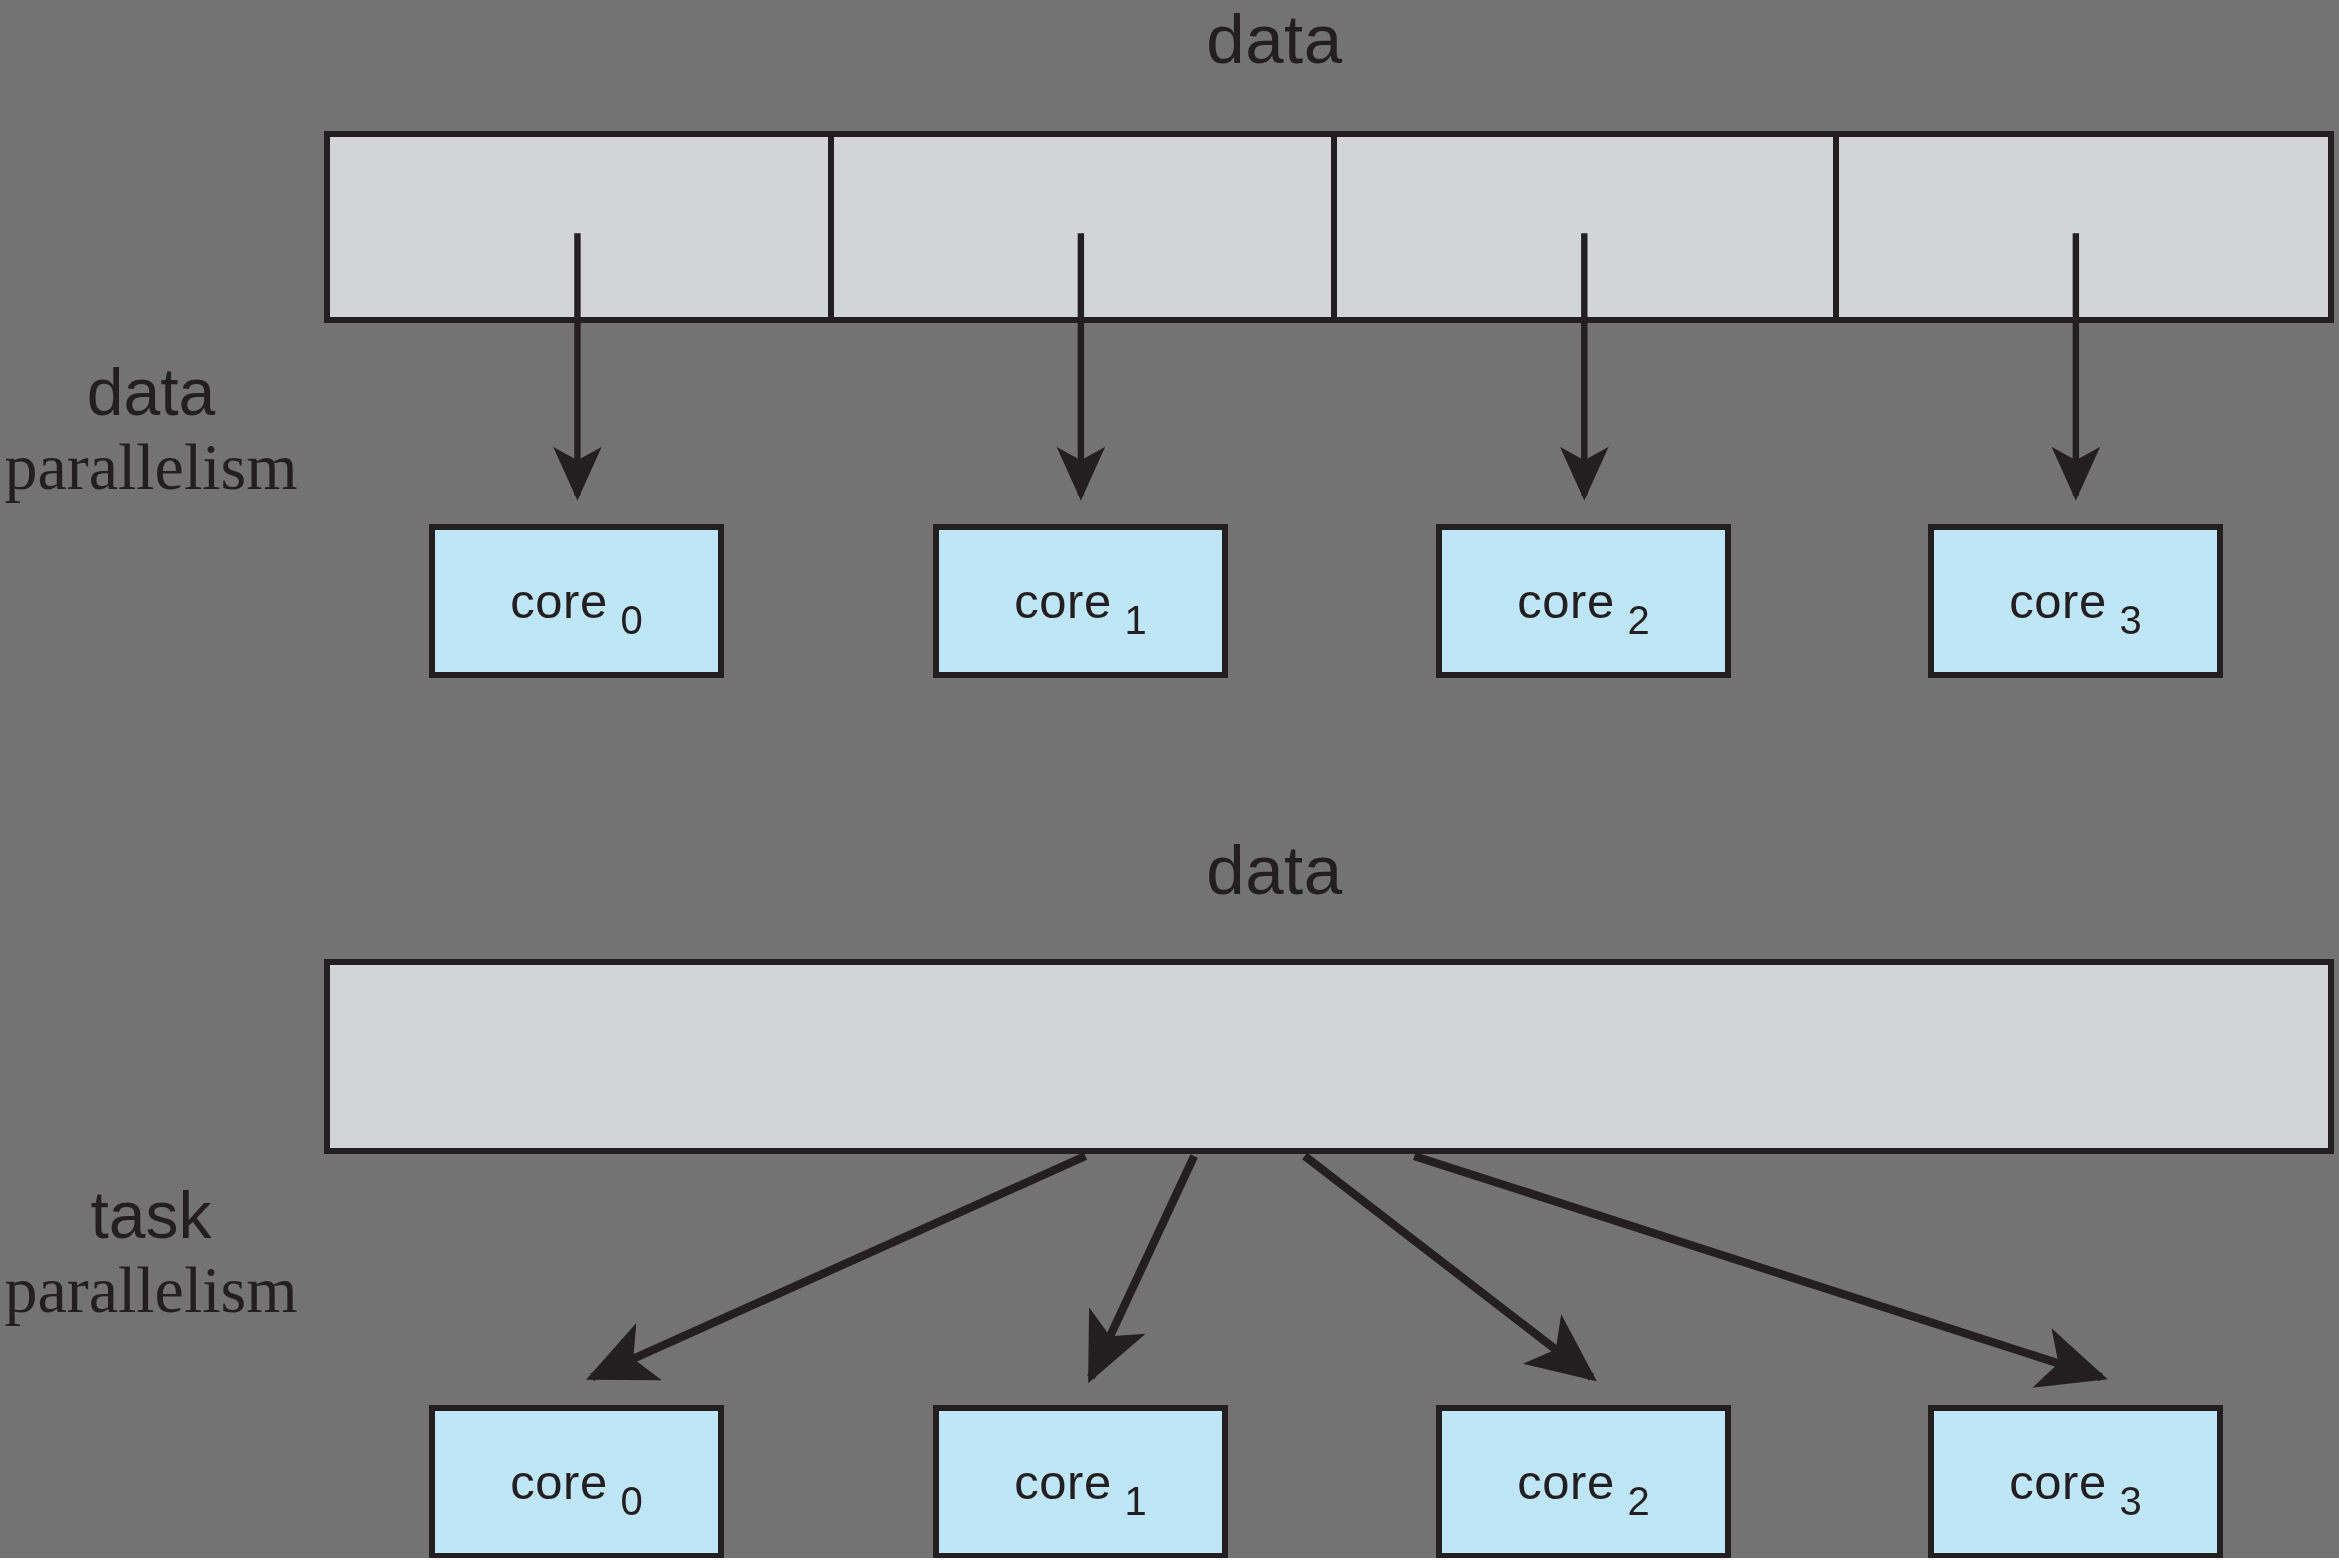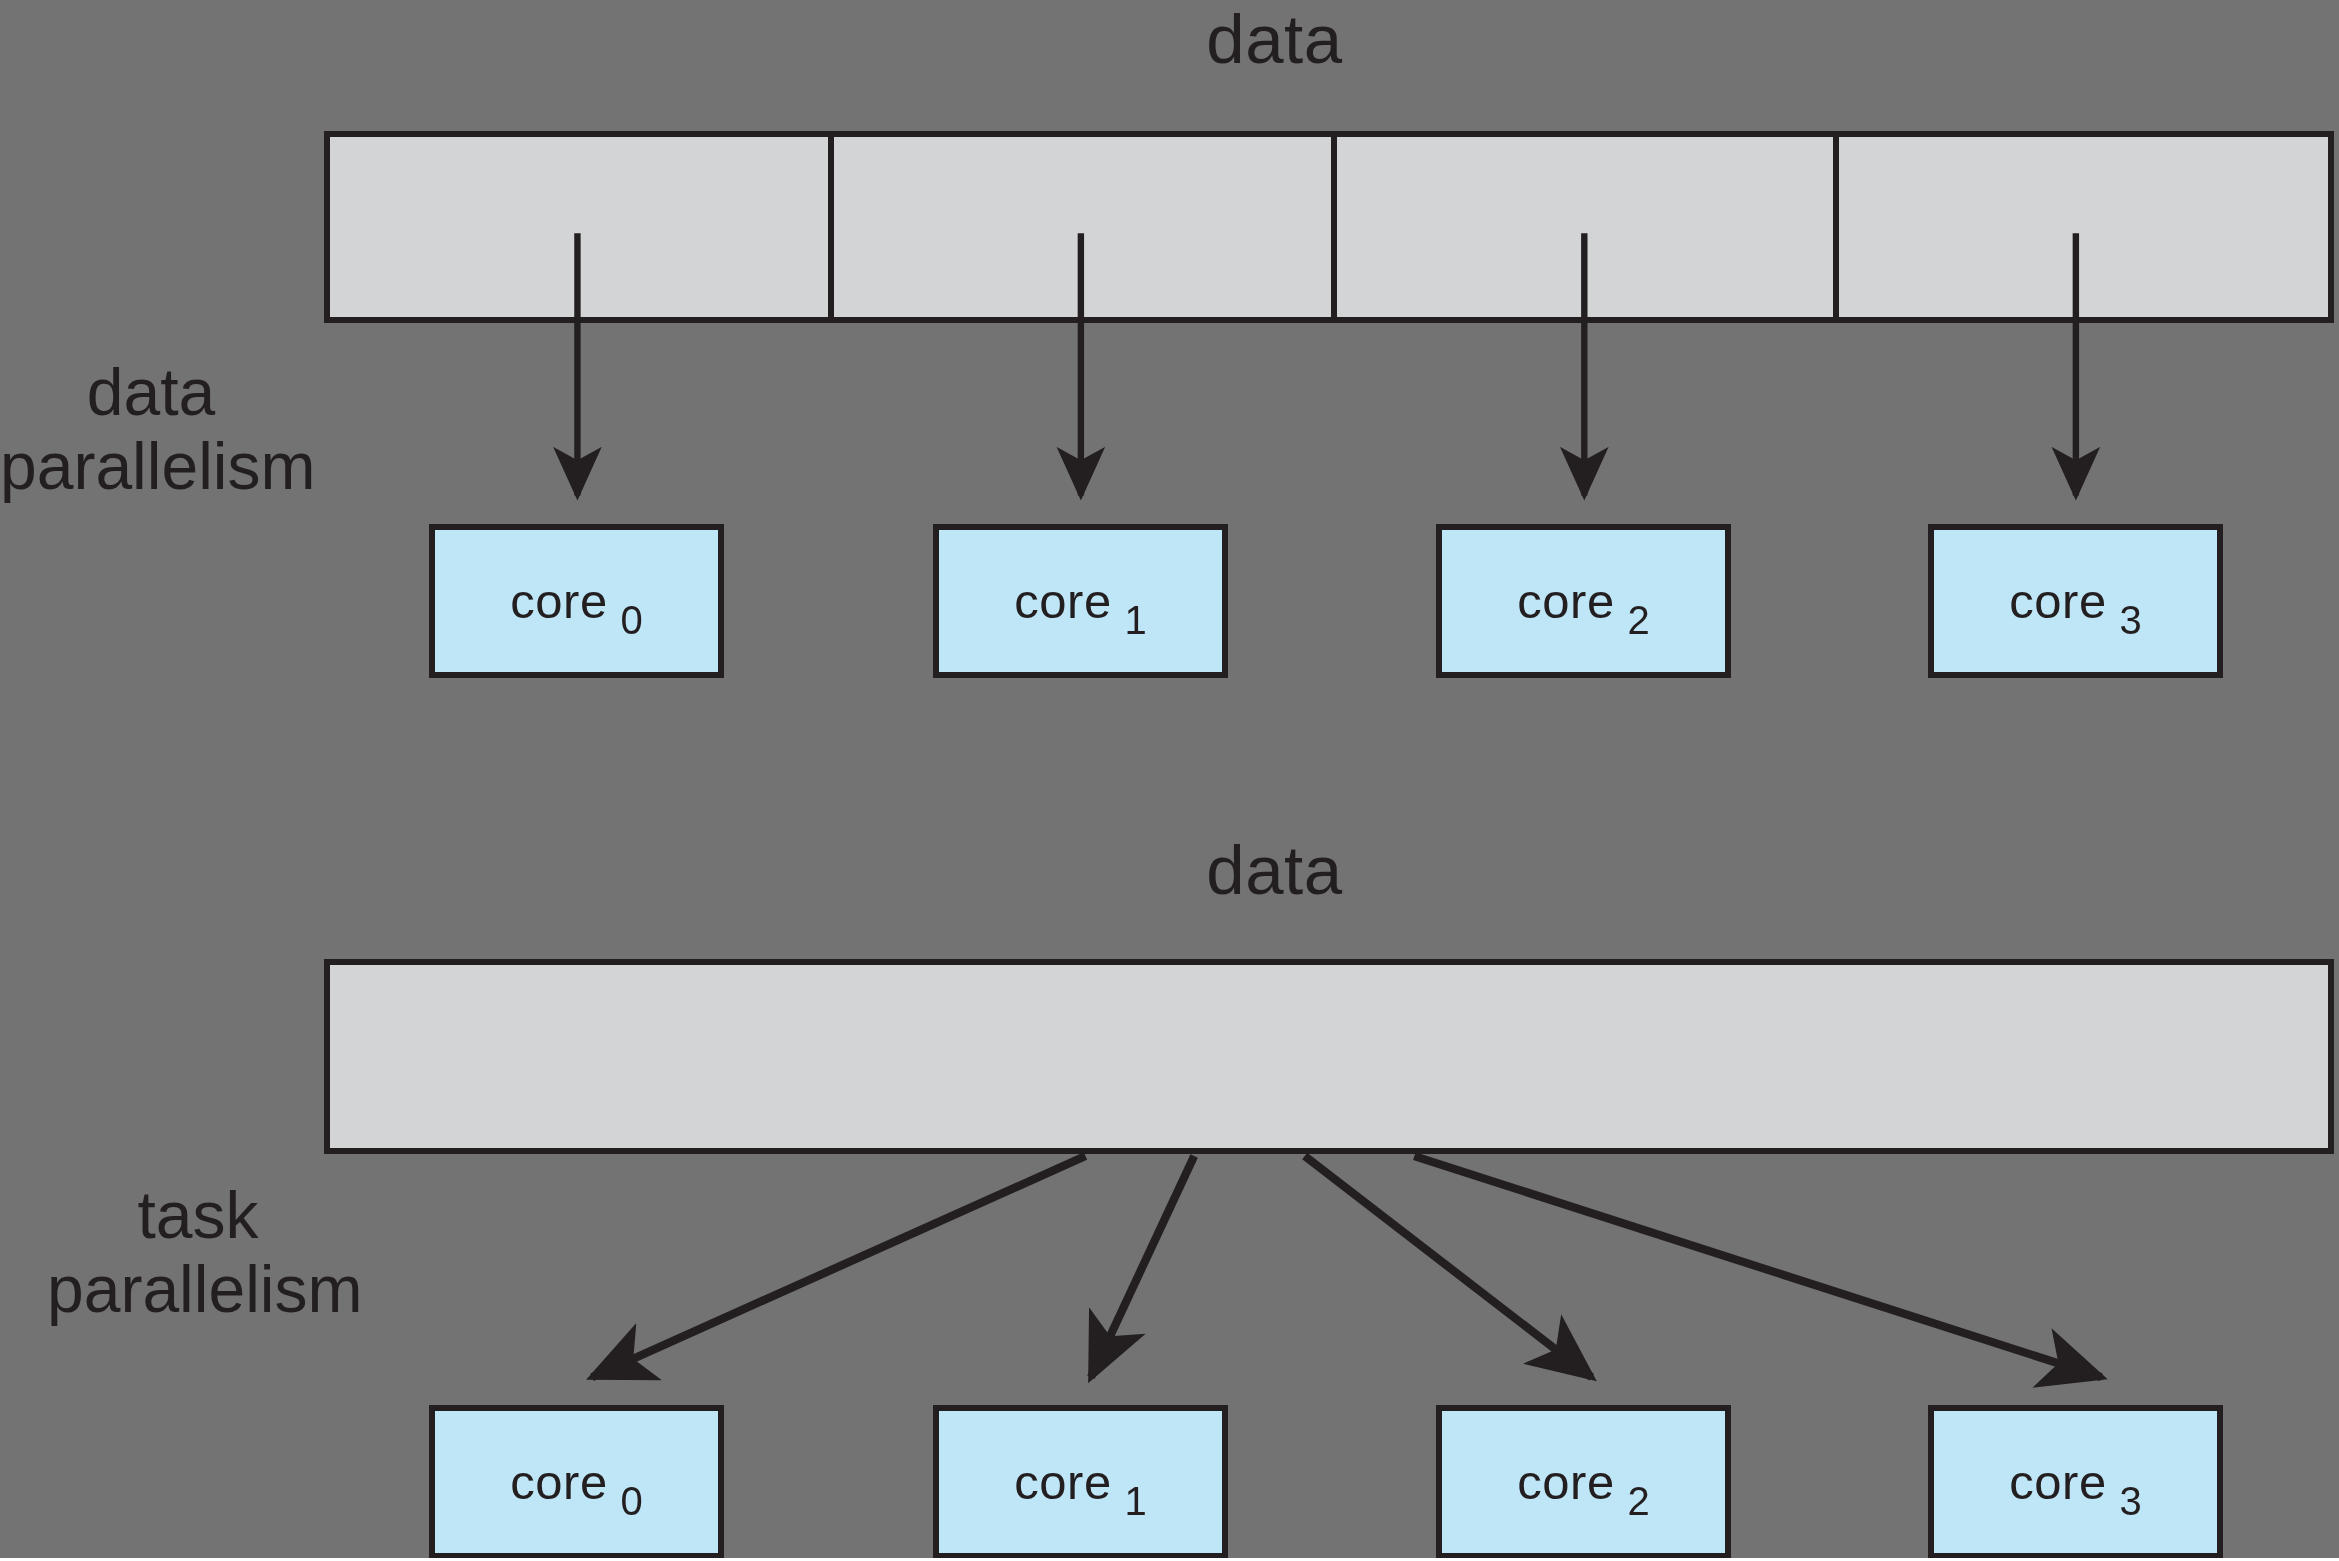--- a/index.html
+++ b/index.html
@@ -41,21 +41,21 @@
   
   .side-label {
     position: absolute;
     width: 302px;
     font-size: 66px;
     line-height: 1.12;
     color: #231f20;
     text-align: center;
   }
   .side-label .l1 { display: block; }
-  .side-label .l2 { display: block; }
+  .side-label .l2 { display: block; font-family: Liberation Serif, serif; }
 
   
   .data-bar {
     position: absolute;
     background: #d2d4d5;
     border: 6.4px solid #231f20;
     box-sizing: border-box;
   }
   .bar-divider {
     position: absolute;
@@ -135,21 +135,21 @@
     <span class="core-label">
       <span class="word">core</span>
       <span class="idx">3</span>
     </span>
   </div>
 
   <div class="data-title" style="left:1046px; top:836px; width:457px;">data</div>
 
   <div class="data-bar" style="left:324px; top:959px; width:2010px; height:195px;"></div>
 
-  <div class="side-label" style="left:0px; top:1179px;margin-left:47px;">
+  <div class="side-label" style="left:0px; top:1179px;">
     <span class="l1">task</span>
     <span class="l2">parallelism</span>
   </div>
 
   <div class="core-box" style="left:429px;  top:1405px; width:295px; height:154px;">
     <span class="core-label">
       <span class="word">core</span>
       <span class="idx">0</span>
     </span>
   </div>

